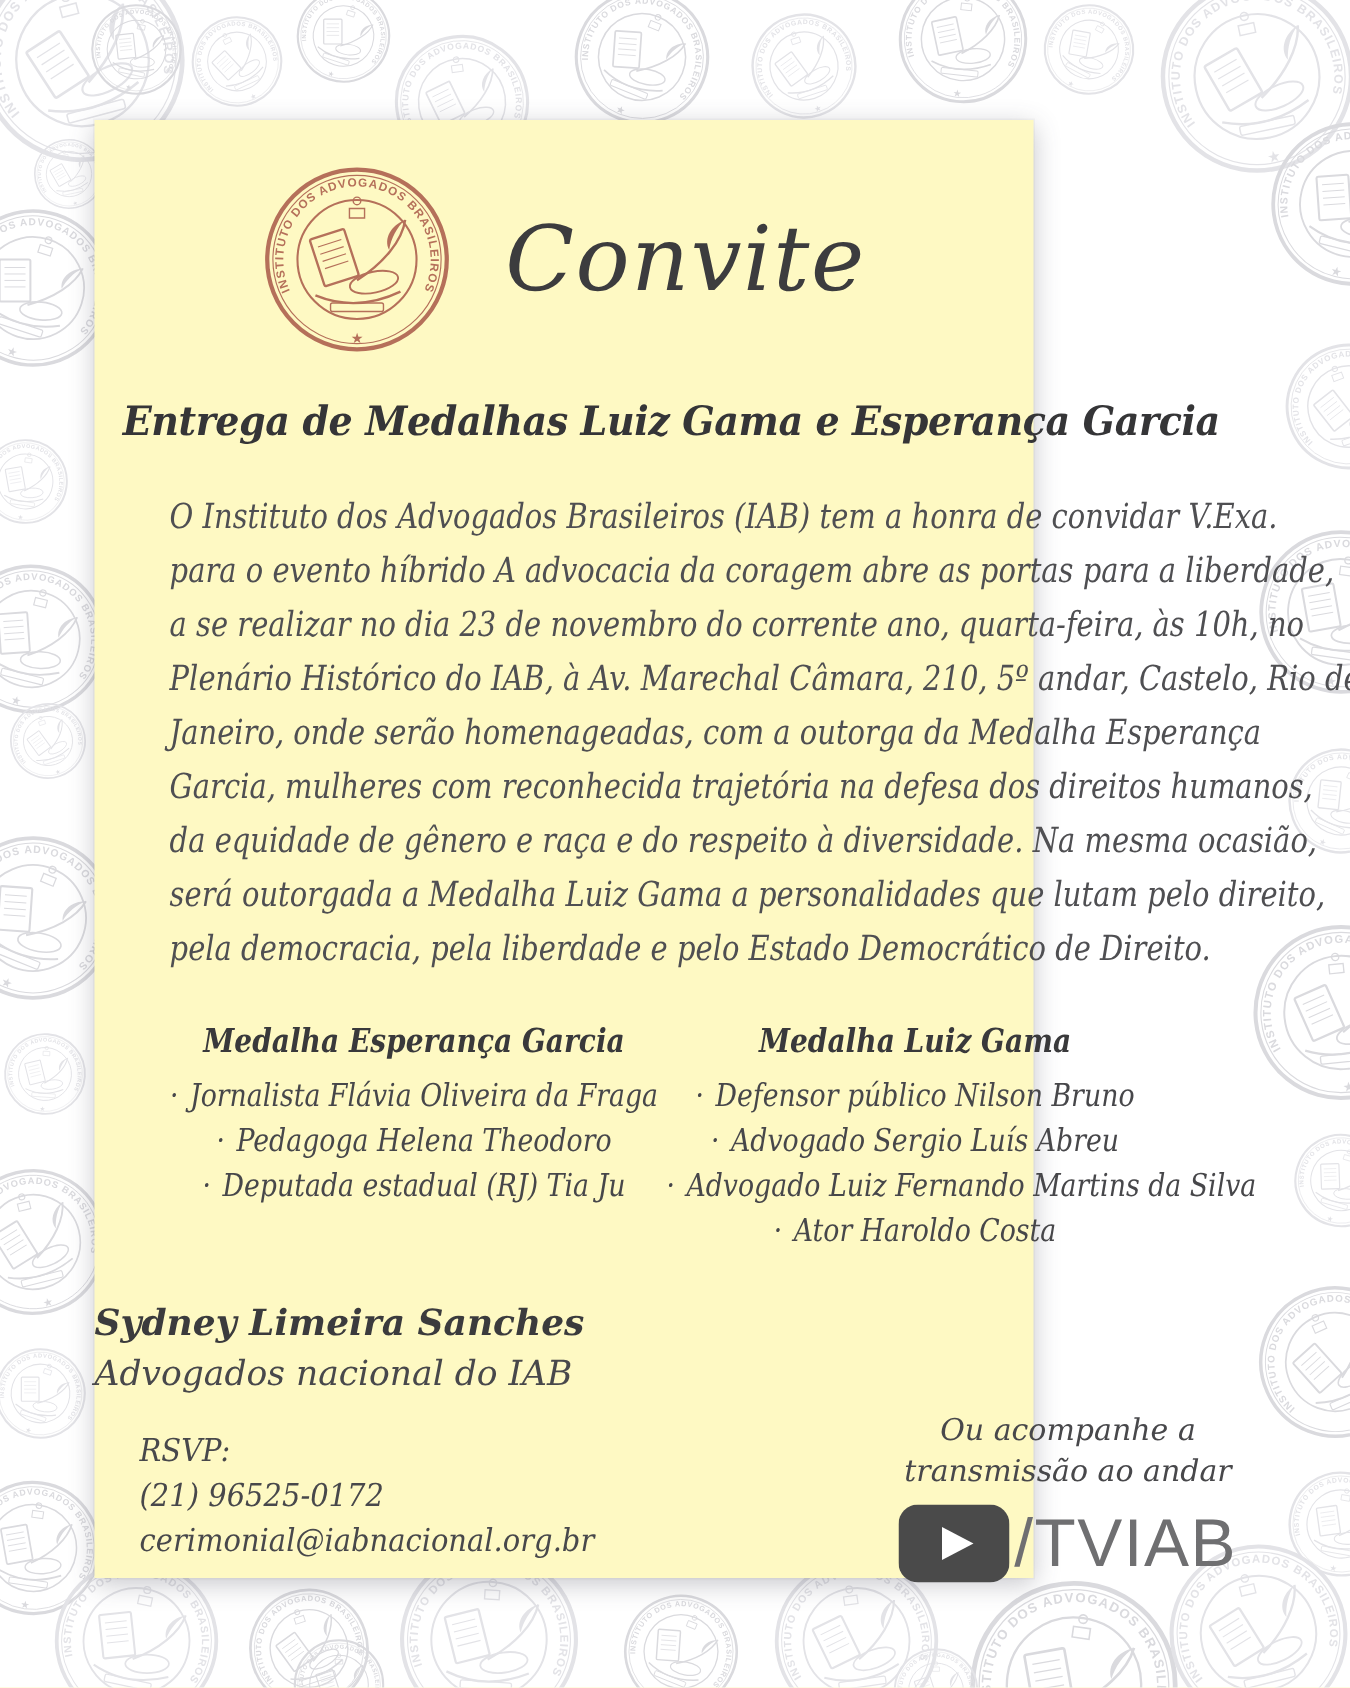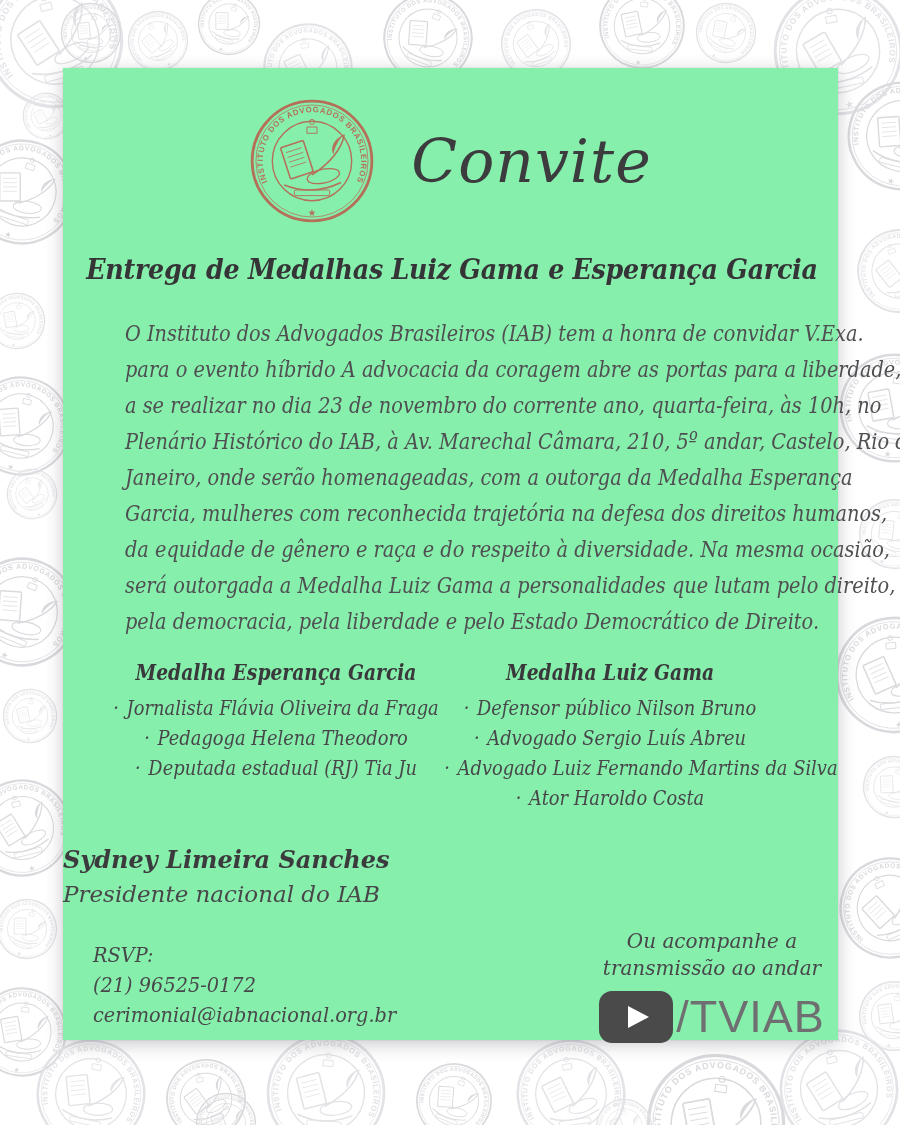--- a/index.html
+++ b/index.html
@@ -8,40 +8,40 @@
     background:#ffffff;
     font-family:"DejaVu Serif", serif;
   }
   
   .bg-pattern{position:absolute;left:0;top:0;width:900px;height:1125px;z-index:0;}
   .wm{color:#e3e3e7;}
   .wm-d{color:#dadade;}
 
   
   .card{
-    position:absolute;left:63px;top:68px;width:775px;height:972px;
-    background:#86efac;z-index:1;
+    position:absolute;left:63px;top:80px;width:626px;height:972px;
+    background:#fef9c3;z-index:1;
     box-shadow:0 4px 16px rgba(70,70,85,.30), 0 0 0 1px rgba(0,0,0,.03);
   }
   .header-row{display:flex;align-items:center;justify-content:center;gap:36px;padding-top:30px;}
   .logo{width:126px;height:126px;color:#b5705a;flex:0 0 auto;}
   .title{font-style:italic;font-size:60px;color:#3c3c3e;letter-spacing:1px;}
 
   .heading{
     text-align:center;font-style:italic;font-weight:bold;font-size:27px;color:#353537;
     margin-top:30px;white-space:nowrap;transform:scaleX(.94);transform-origin:center top;
     letter-spacing:-.3px;
   }
   .body-text{
     margin-top:30px;text-align:center;font-style:italic;font-size:23px;color:#4f4f52;
     line-height:36px;transform:scaleX(.84);transform-origin:center top;
   }
   .body-line{white-space:nowrap;}
 
-  .medals-row{position:relative;margin-top:20px;height:166px;text-decoration:underline;}
+  .medals-row{position:relative;margin-top:30px;height:166px;text-decoration:underline;}
   .medal-col{
     position:absolute;top:0;width:390px;text-align:center;font-style:italic;
     transform:scaleX(.85);transform-origin:center top;
   }
   .medal-col.left{left:18px;}
   .medal-col.right{left:352px;}
   .medal-title{font-weight:bold;font-size:22px;color:#39393b;margin-bottom:8px;white-space:nowrap;}
   .honoree{font-size:21px;color:#47474a;line-height:30px;white-space:nowrap;}
   .b{margin-right:9px;}
 
@@ -245,21 +245,21 @@
       <div class="medal-title">Medalha Luiz Gama</div>
       <div class="honoree"><span class="b">·</span><span>Defensor público Nilson Bruno</span></div>
       <div class="honoree"><span class="b">·</span><span>Advogado Sergio Luís Abreu</span></div>
       <div class="honoree"><span class="b">·</span><span>Advogado Luiz Fernando Martins da Silva</span></div>
       <div class="honoree"><span class="b">·</span><span>Ator Haroldo Costa</span></div>
     </div>
   </div>
 
   <div class="signature">
     <div class="sig-name">Sydney Limeira Sanches</div>
-    <div class="sig-role">Presidente nacional do IAB</div>
+    <div class="sig-role">Advogados nacional do IAB</div>
   </div>
 
   <div class="rsvp">
     <div>RSVP:</div>
     <div>(21) 96525-0172</div>
     <div>cerimonial@iabnacional.org.br</div>
   </div>
 
   <div class="stream">
     <div>Ou acompanhe a</div>

